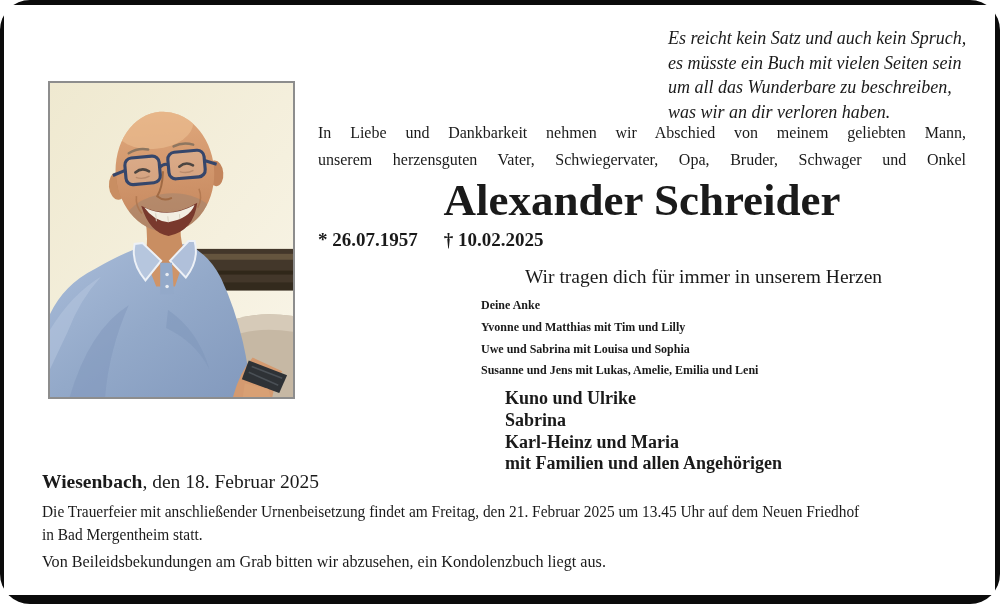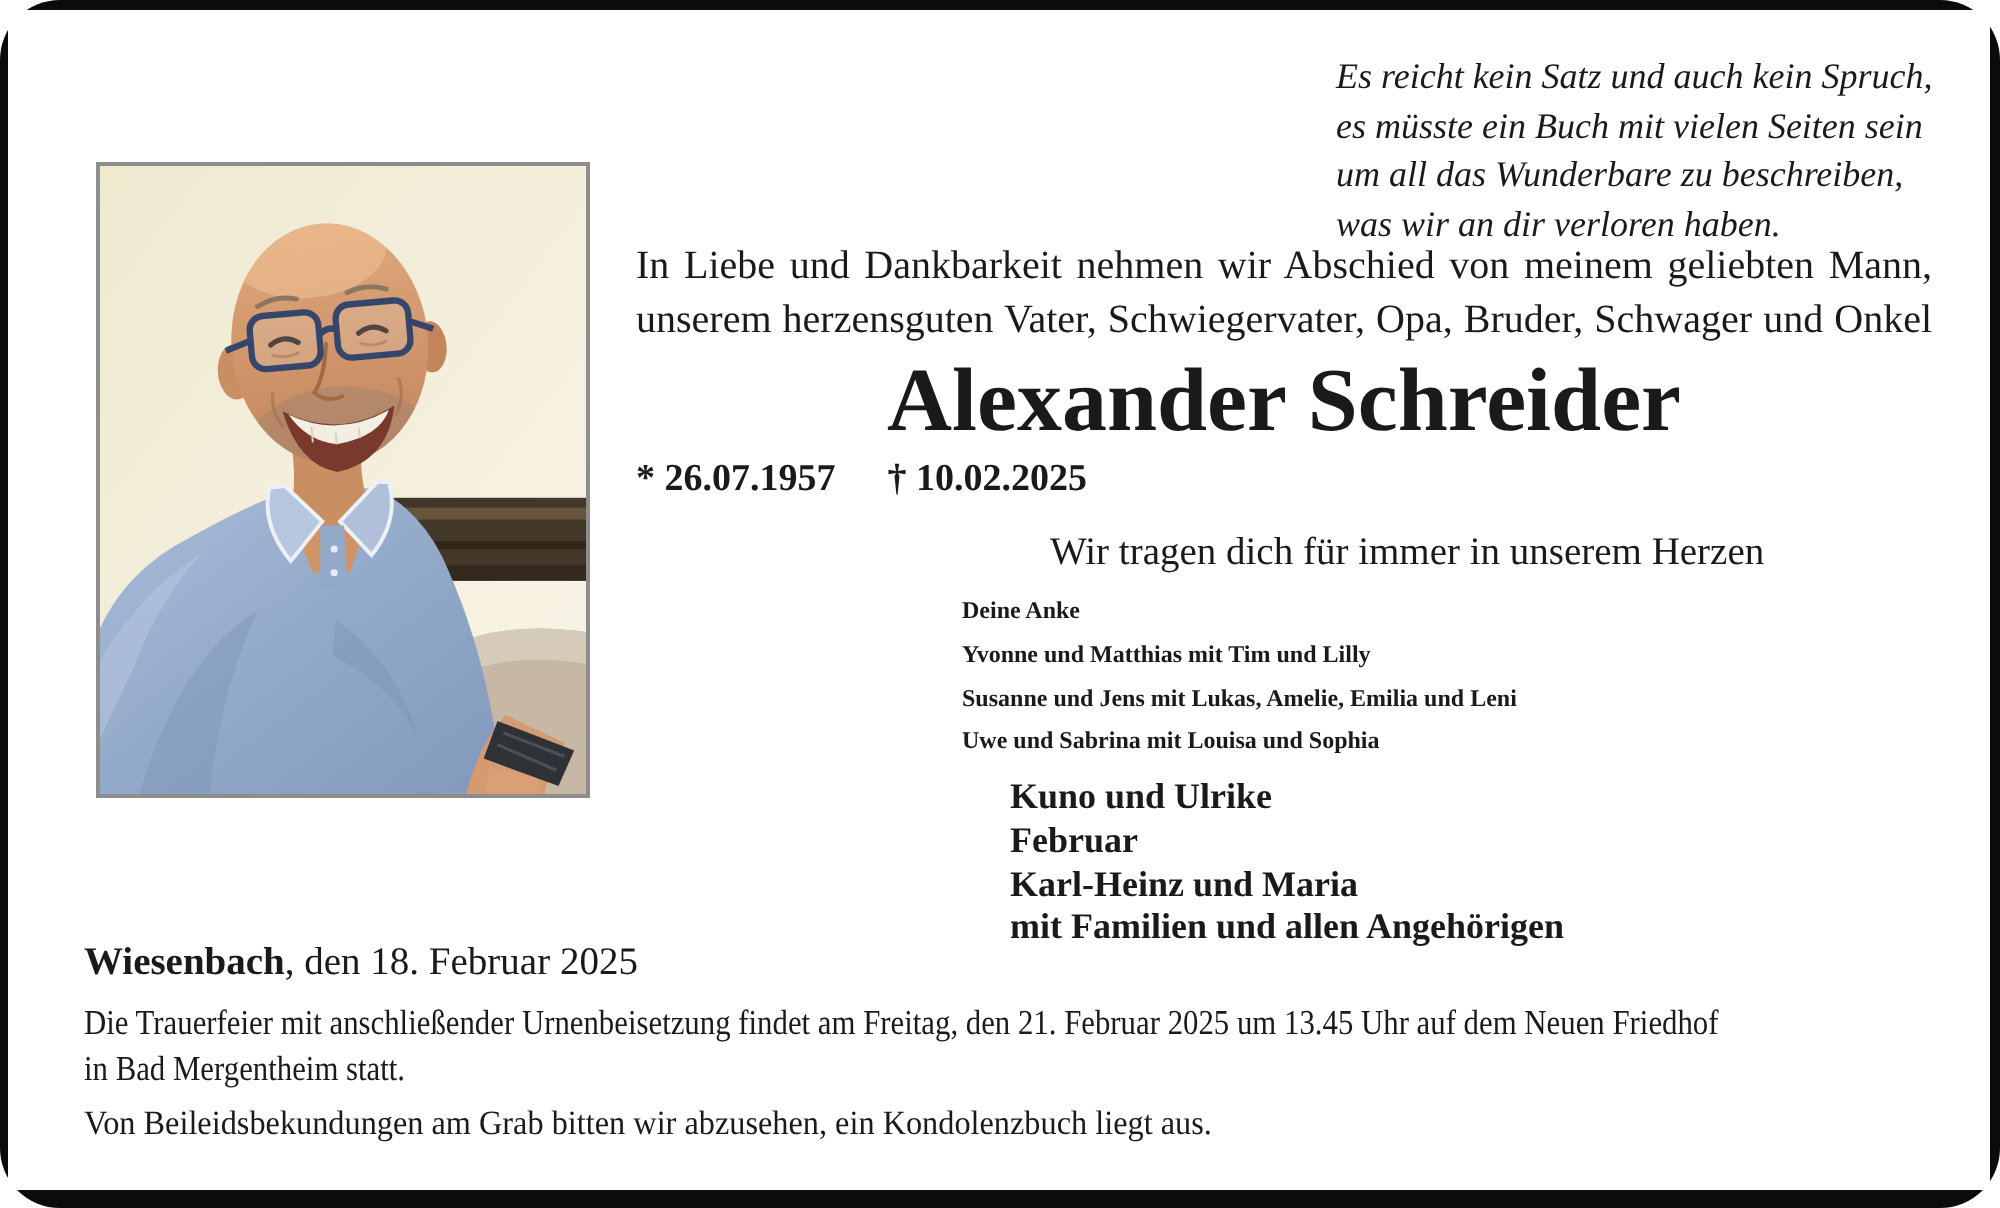--- a/index.html
+++ b/index.html
@@ -20,21 +20,21 @@
     border:2px solid #8d8d8d; box-sizing:border-box; background:#f3eed9;
   }
   .photo-frame svg { display:block; width:100%; height:100%; }
 
   .verse {
     position:absolute; left:668px; top:26px;
     font-style:italic; font-size:18px; line-height:24.5px; white-space:nowrap;
   }
   .intro {
     position:absolute; left:318px; top:120px; width:648px;
-    font-size:20px; line-height:26.5px;
+    font-size:16px; line-height:26.5px;
   }
   .intro .jline { text-align:justify; text-align-last:justify; }
   .name {
     position:absolute; left:318px; top:178px; width:648px; margin:0;
     text-align:center; font-size:45px; line-height:45px; font-weight:bold;
     white-space:nowrap;
   }
   .dates {
     position:absolute; left:318px; top:229px; width:648px;
     font-size:19px; font-weight:bold; white-space:nowrap;
@@ -192,27 +192,27 @@
 
   <div class="dates">
     <span class="birth">* 26.07.1957</span><span class="death">† 10.02.2025</span>
   </div>
 
   <div class="tribute">Wir tragen dich für immer in unserem Herzen</div>
 
   <div class="mourners-a">
     <div>Deine Anke</div>
     <div>Yvonne und Matthias mit Tim und Lilly</div>
+    <div>Uwe und Sabrina mit Louisa und Sophia</div>
     <div>Susanne und Jens mit Lukas, Amelie, Emilia und Leni</div>
-    <div>Uwe und Sabrina mit Louisa und Sophia</div>
   </div>
 
   <div class="mourners-b">
     <div>Kuno und Ulrike</div>
-    <div>Februar</div>
+    <div>Sabrina</div>
     <div>Karl-Heinz und Maria</div>
     <div>mit Familien und allen Angehörigen</div>
   </div>
 
   <div class="place-date">
     <span class="place">Wiesenbach</span><span>, den 18. Februar 2025</span>
   </div>
 
   <div class="funeral">
     <div>Die Trauerfeier mit anschließender Urnenbeisetzung findet am Freitag, den 21. Februar 2025 um 13.45 Uhr auf dem Neuen Friedhof</div>

